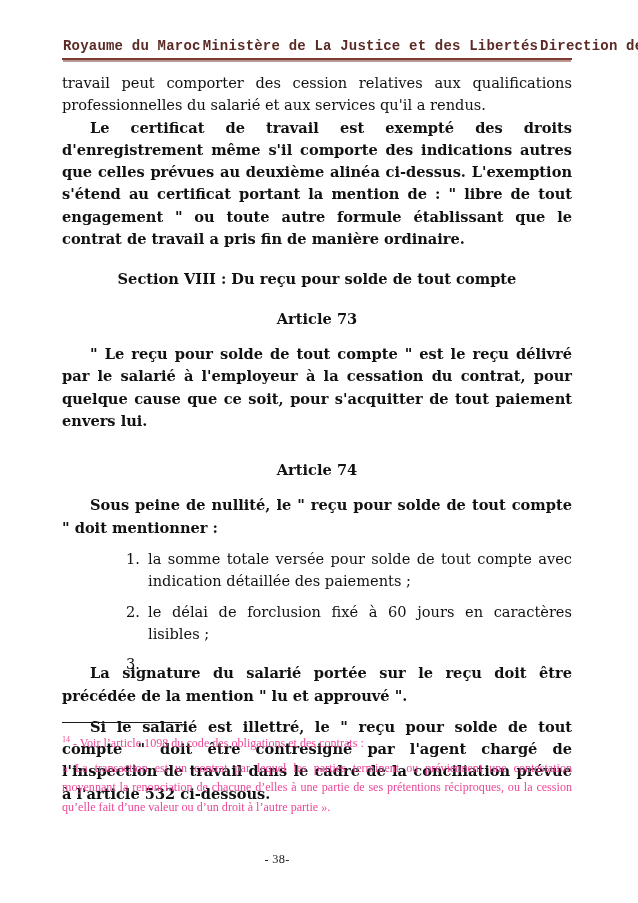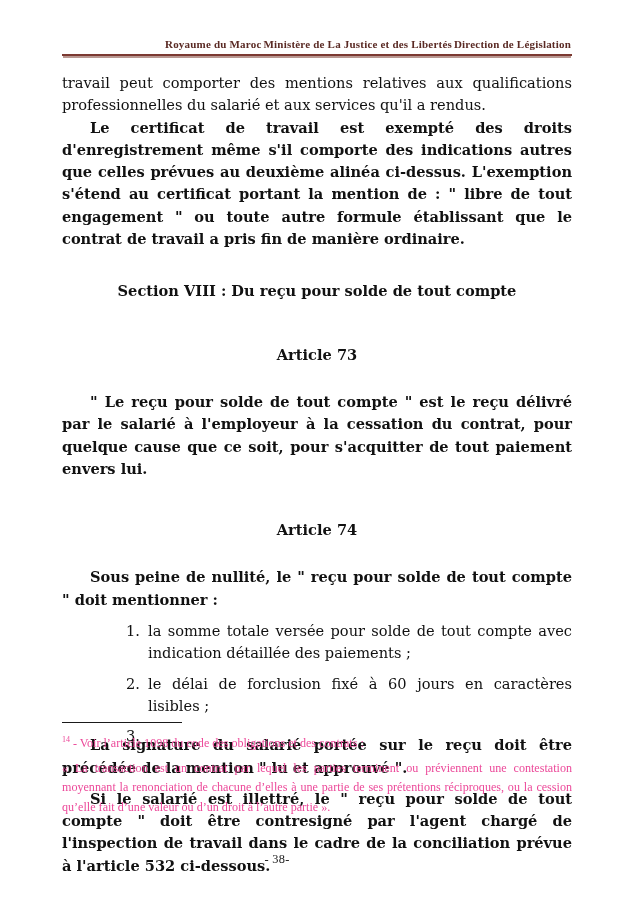--- a/index.html
+++ b/index.html
@@ -30,25 +30,25 @@
     position: absolute;
     left: 62px;
     top: 38px;
     width: 510px;
     padding-bottom: 4px;
     border-bottom: 2px solid #7c3a32;
     box-shadow: 0 3px 0 -1px #b99892;
   }
   .doc-header-inner {
     display: flex;
-    justify-content: flex-end;
+    justify-content: flex-start;
     align-items: baseline;
-    font-family: Liberation Serif, serif;
+    font-family: Liberation Mono, monospace;
     font-weight: bold;
-    font-size: 11px;
+    font-size: 14px;
     letter-spacing: 0.2px;
     color: #5a2a24;
     white-space: nowrap;
   }
   .doc-header-inner > span { padding: 0 1px; }
 
   
   .content {
     position: absolute;
     left: 62px;
@@ -62,21 +62,21 @@
     line-height: 22.3px;
     text-align: justify;
     text-justify: inter-word;
     hyphens: none;
     font-family: "DejaVu Serif", "Liberation Serif", serif;
   }
   p.para.indent { text-indent: 28px; font-weight: bold; }
 
   h2.section-title,
   h3.article-title {
-    margin: 16px;
+    margin: 4px;
     font-size: 14.6px;
     line-height: 22.3px;
     text-align: center;
     font-weight: bold;
     font-family: "DejaVu Serif", "Liberation Serif", serif;
   }
 
   .spacer-s { height: 9px; }
   .spacer-m { height: 14px; }
 
@@ -162,21 +162,21 @@
   <div class="doc-header">
     <div class="doc-header-inner">
       <span>Royaume du Maroc</span>
       <span>Ministère de La Justice et des Libertés</span>
       <span>Direction de Législation</span>
     </div>
   </div>
 
   <div class="content">
 
-    <p class="para">travail peut comporter des mentions relatives aux qualifications professionnelles du salarié et aux services qu'il a rendus.</p>
+    <p class="para">travail peut comporter des cession relatives aux qualifications professionnelles du salarié et aux services qu'il a rendus.</p>
 
     <p class="para indent">Le certificat de travail est exempté des droits d'enregistrement même s'il comporte des indications autres que celles prévues au deuxième alinéa ci-dessus. L'exemption s'étend au certificat portant la mention de : " libre de tout engagement " ou toute autre formule établissant que le contrat de travail a pris fin de manière ordinaire.</p>
 
     <div class="spacer-m"></div>
 
     <h2 class="section-title">Section VIII : Du reçu pour solde de tout compte</h2>
 
     <div class="spacer-s"></div>
 
     <h3 class="article-title">Article 73</h3>

